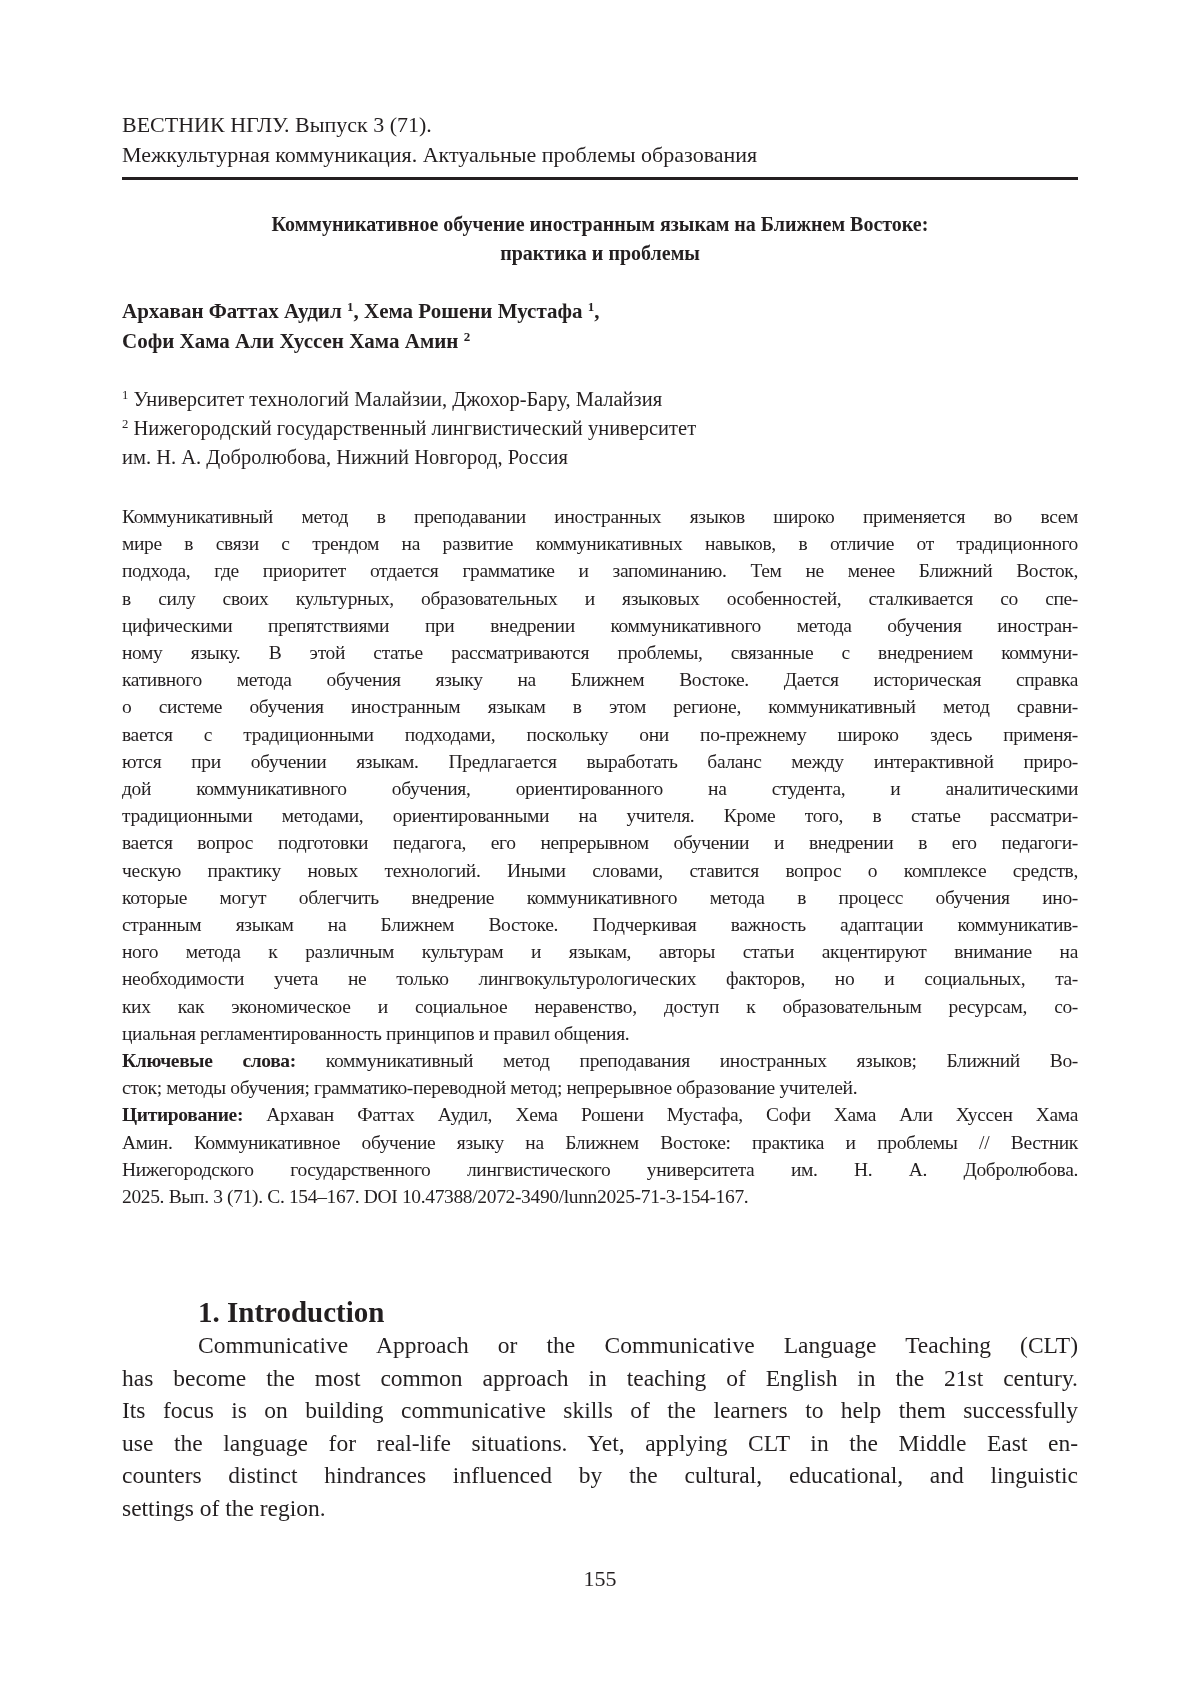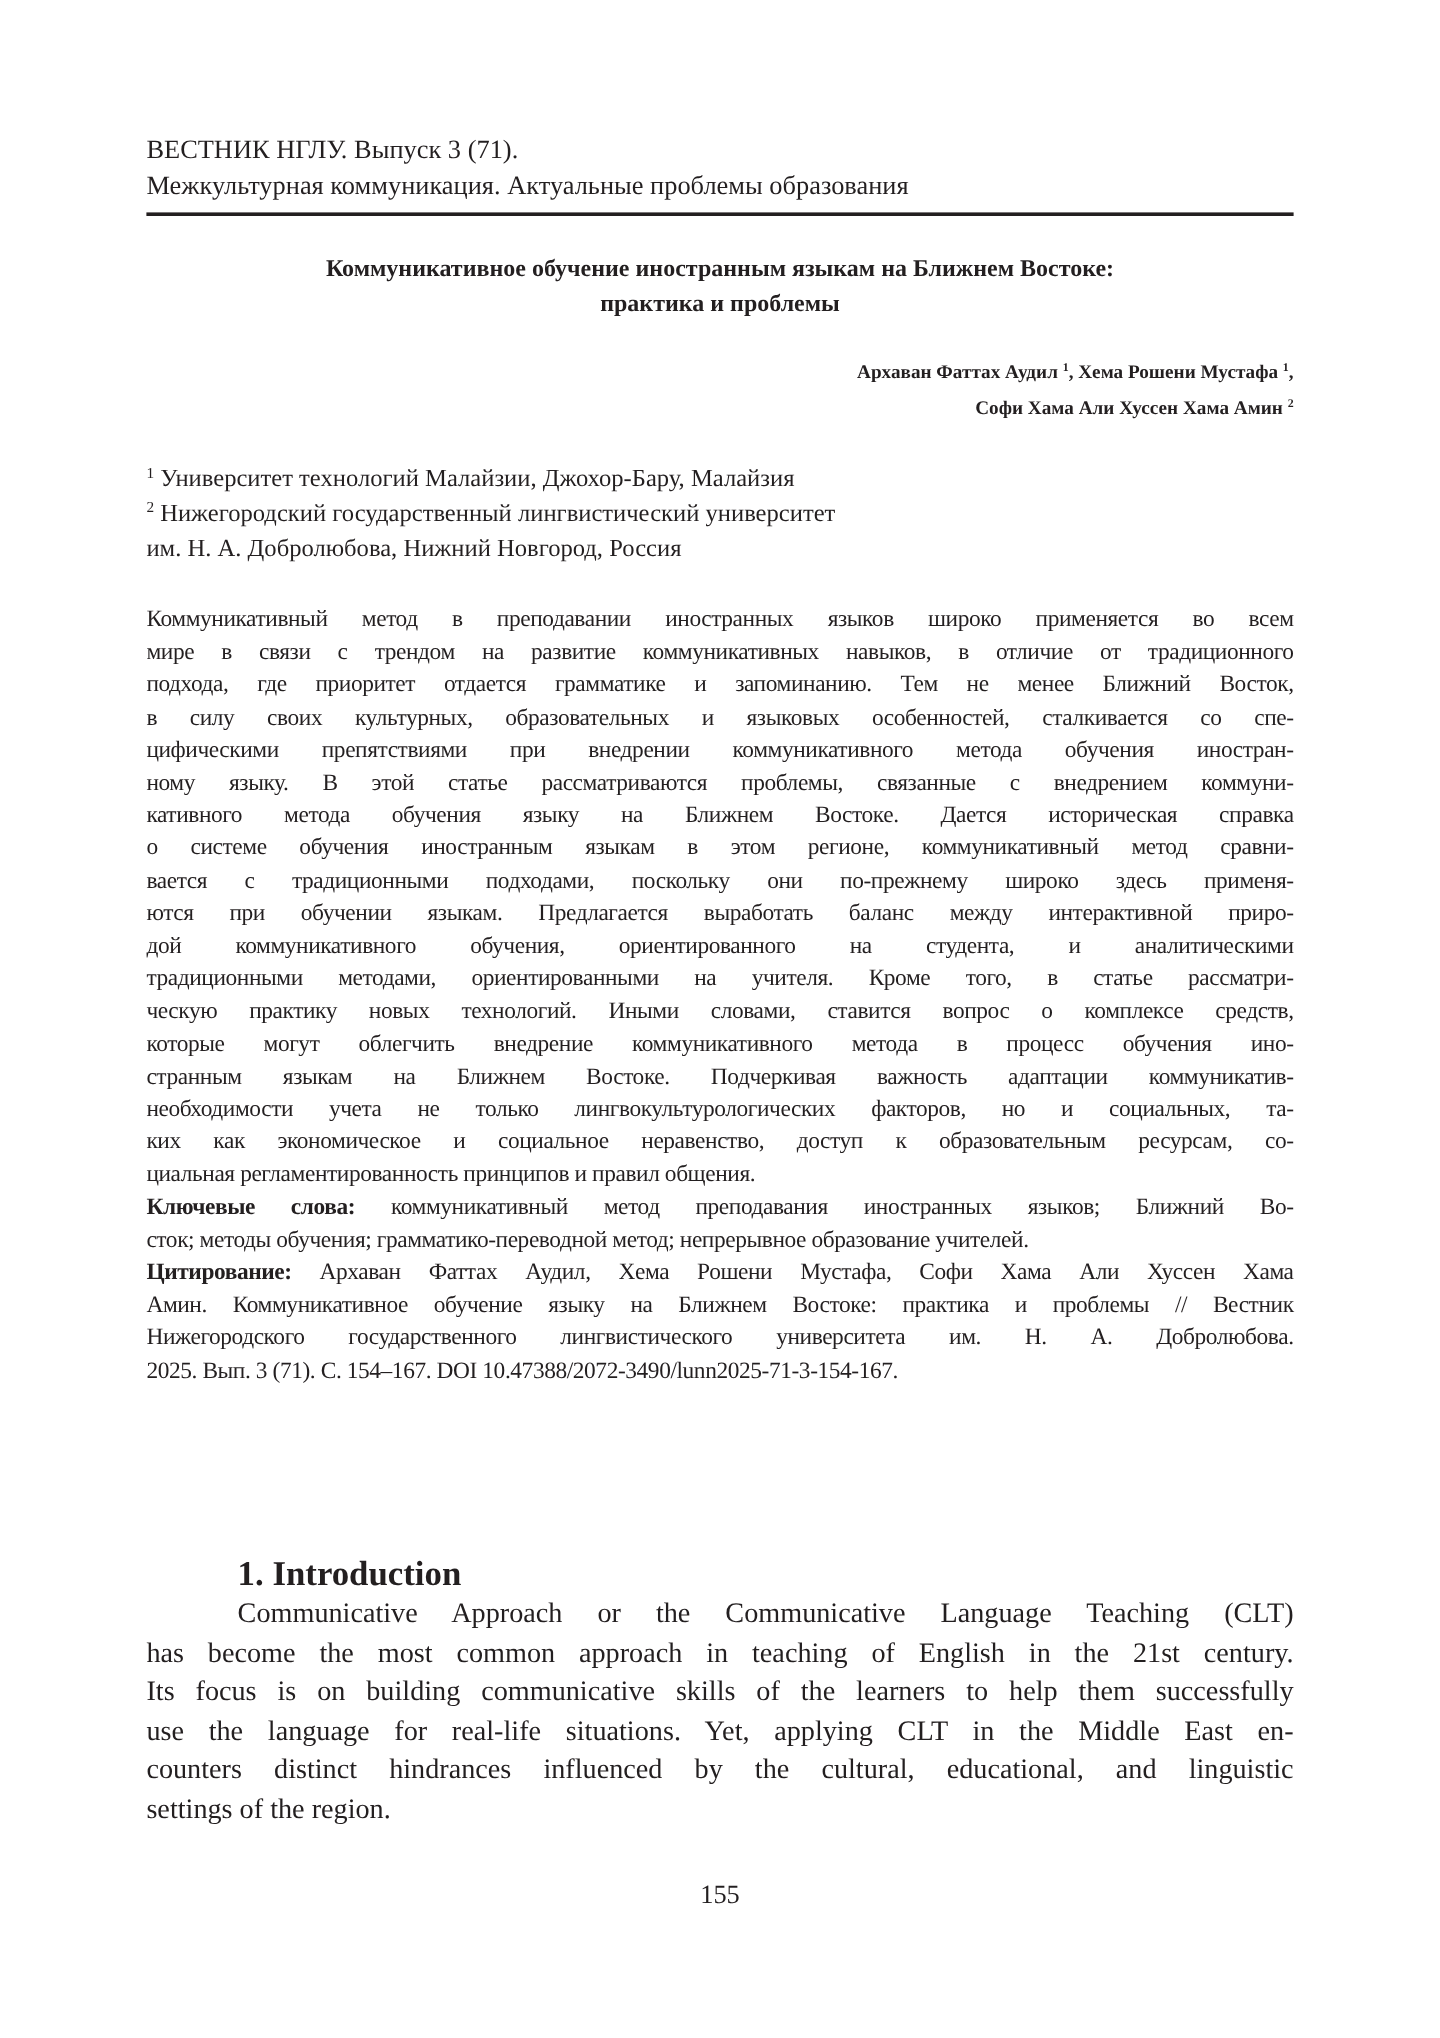--- a/index.html
+++ b/index.html
@@ -14,21 +14,21 @@
   .rule {
     position: absolute; left: 122px; top: 177px; width: 956px; height: 3px;
     background: #231f20;
   }
   .title {
     position: absolute; left: 122px; top: 210px; width: 956px;
     text-align: center; font-weight: bold; font-size: 20px; line-height: 29px;
   }
   .authors {
     position: absolute; left: 122px; top: 296px; width: 956px;
-    text-align: right; font-weight: bold; font-size: 16px; line-height: 30px;
+    text-align: left; font-weight: bold; font-size: 21px; line-height: 30px;
   }
   .affils {
     position: absolute; left: 122px; top: 385px; width: 956px;
     font-size: 20.5px; line-height: 29px;
   }
   sup { font-size: 0.62em; vertical-align: 0.55em; line-height: 0; }
   .abstract {
     position: absolute; left: 122px; top: 503px; width: 956px;
     font-size: 19.5px; line-height: 27.2px; text-align: justify;
     letter-spacing: -0.35px;
@@ -92,23 +92,25 @@
       <span class="line">подхода, где приоритет отдается грамматике и запоминанию. Тем не менее Ближний Восток,</span>
       <span class="line">в силу своих культурных, образовательных и языковых особенностей, сталкивается со спе-</span>
       <span class="line">цифическими препятствиями при внедрении коммуникативного метода обучения иностран-</span>
       <span class="line">ному языку. В этой статье рассматриваются проблемы, связанные с внедрением коммуни-</span>
       <span class="line">кативного метода обучения языку на Ближнем Востоке. Дается историческая справка</span>
       <span class="line">о системе обучения иностранным языкам в этом регионе, коммуникативный метод сравни-</span>
       <span class="line">вается с традиционными подходами, поскольку они по-прежнему широко здесь применя-</span>
       <span class="line">ются при обучении языкам. Предлагается выработать баланс между интерактивной приро-</span>
       <span class="line">дой коммуникативного обучения, ориентированного на студента, и аналитическими</span>
       <span class="line">традиционными методами, ориентированными на учителя. Кроме того, в статье рассматри-</span>
+      <span class="line">вается вопрос подготовки педагога, его непрерывном обучении и внедрении в его педагоги-</span>
       <span class="line">ческую практику новых технологий. Иными словами, ставится вопрос о комплексе средств,</span>
       <span class="line">которые могут облегчить внедрение коммуникативного метода в процесс обучения ино-</span>
       <span class="line">странным языкам на Ближнем Востоке. Подчеркивая важность адаптации коммуникатив-</span>
+      <span class="line">ного метода к различным культурам и языкам, авторы статьи акцентируют внимание на</span>
       <span class="line">необходимости учета не только лингвокультурологических факторов, но и социальных, та-</span>
       <span class="line">ких как экономическое и социальное неравенство, доступ к образовательным ресурсам, со-</span>
       <span class="line last">циальная регламентированность принципов и правил общения.</span>
     </p>
   <p>
     <span class="line"><span class="kw-label">Ключевые слова:</span><span> коммуникативный метод преподавания иностранных языков; Ближний Во-</span></span>
     <span class="line last">сток; методы обучения; грамматико-переводной метод; непрерывное образование учителей.</span>
   </p>
   <p>
     <span class="line"><span class="kw-label">Цитирование:</span><span> Архаван Фаттах Аудил, Хема Рошени Мустафа, Софи Хама Али Хуссен Хама</span></span>

